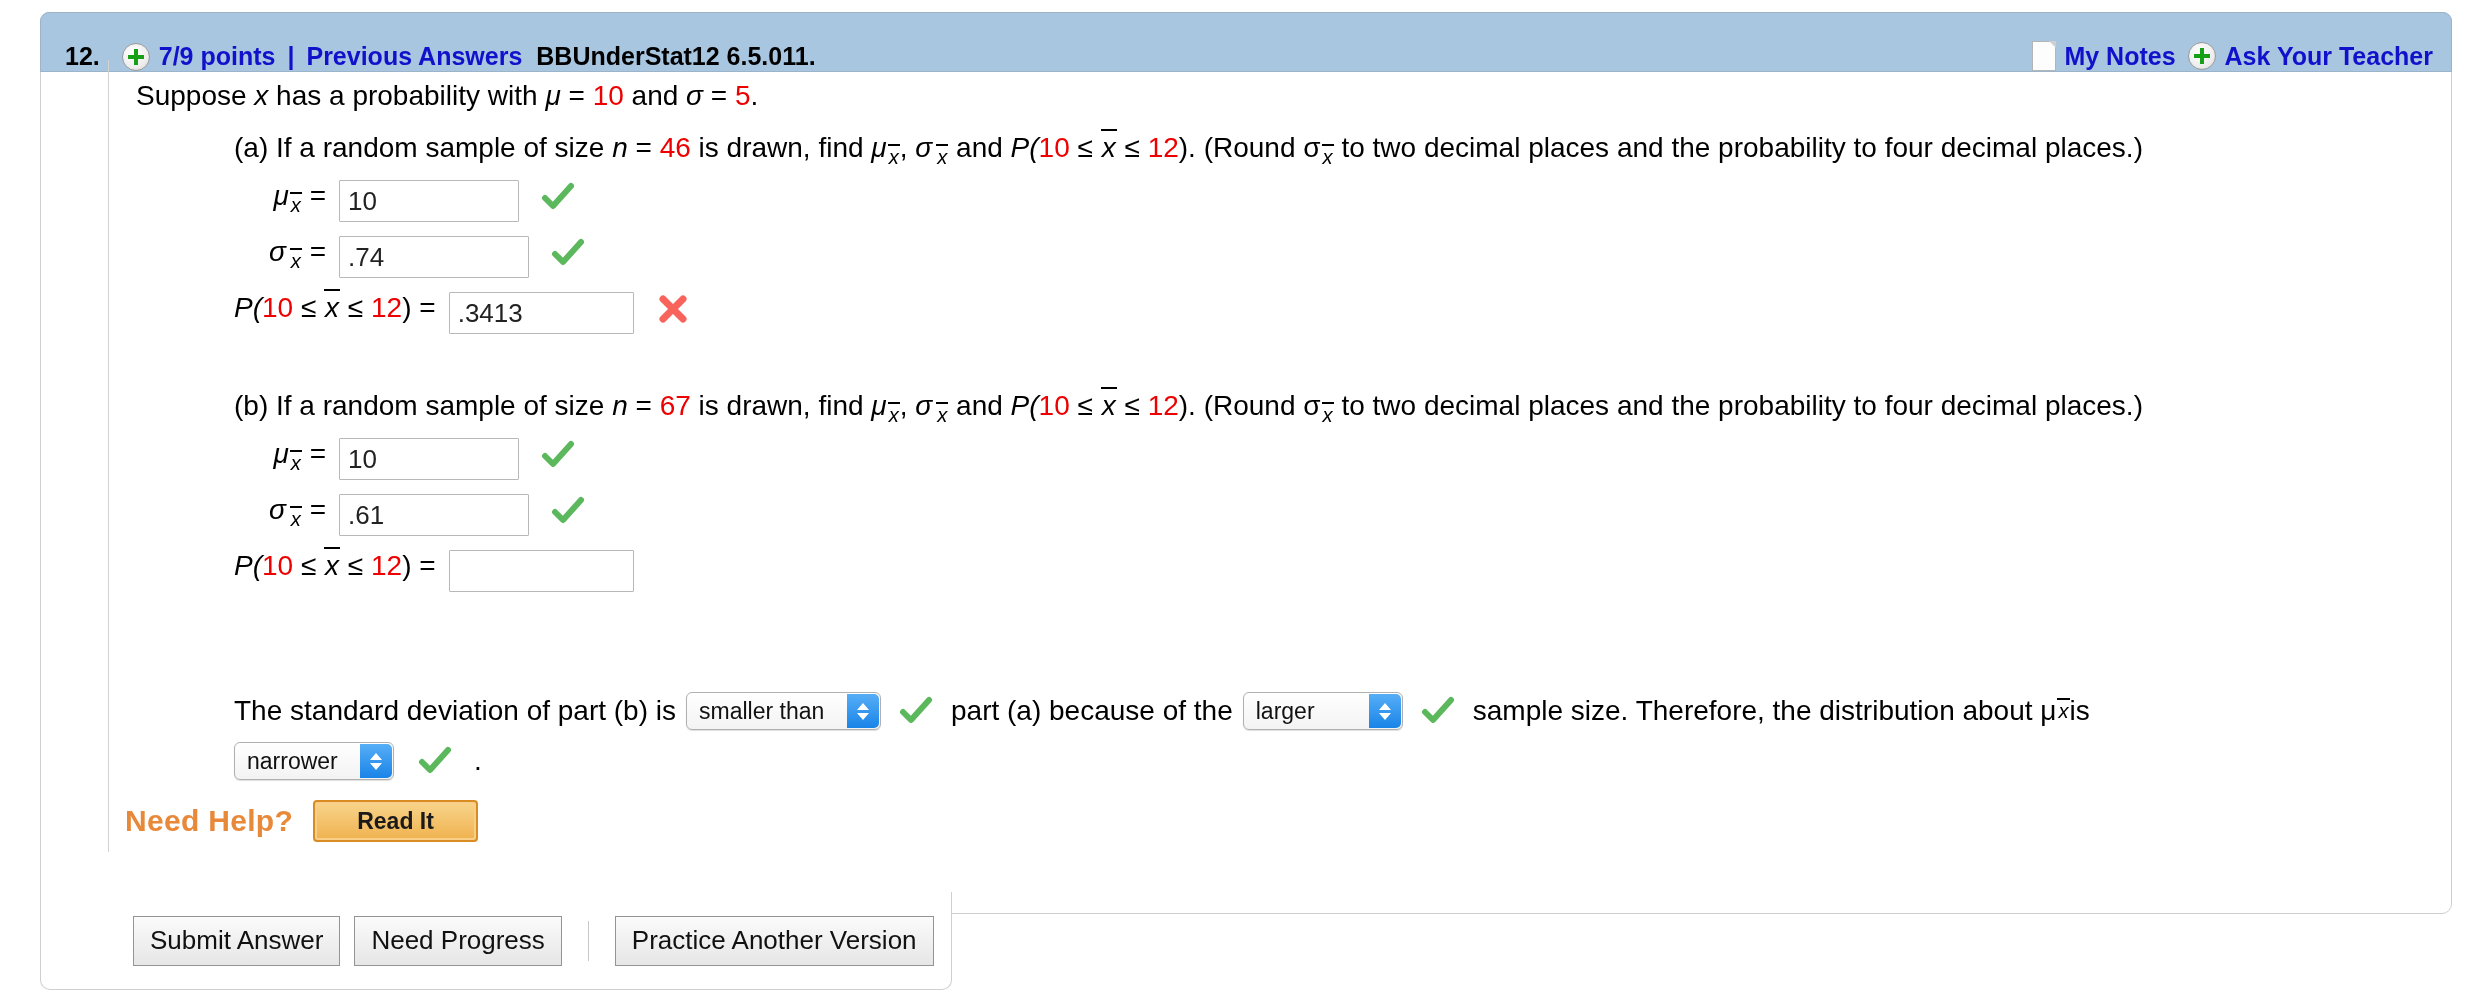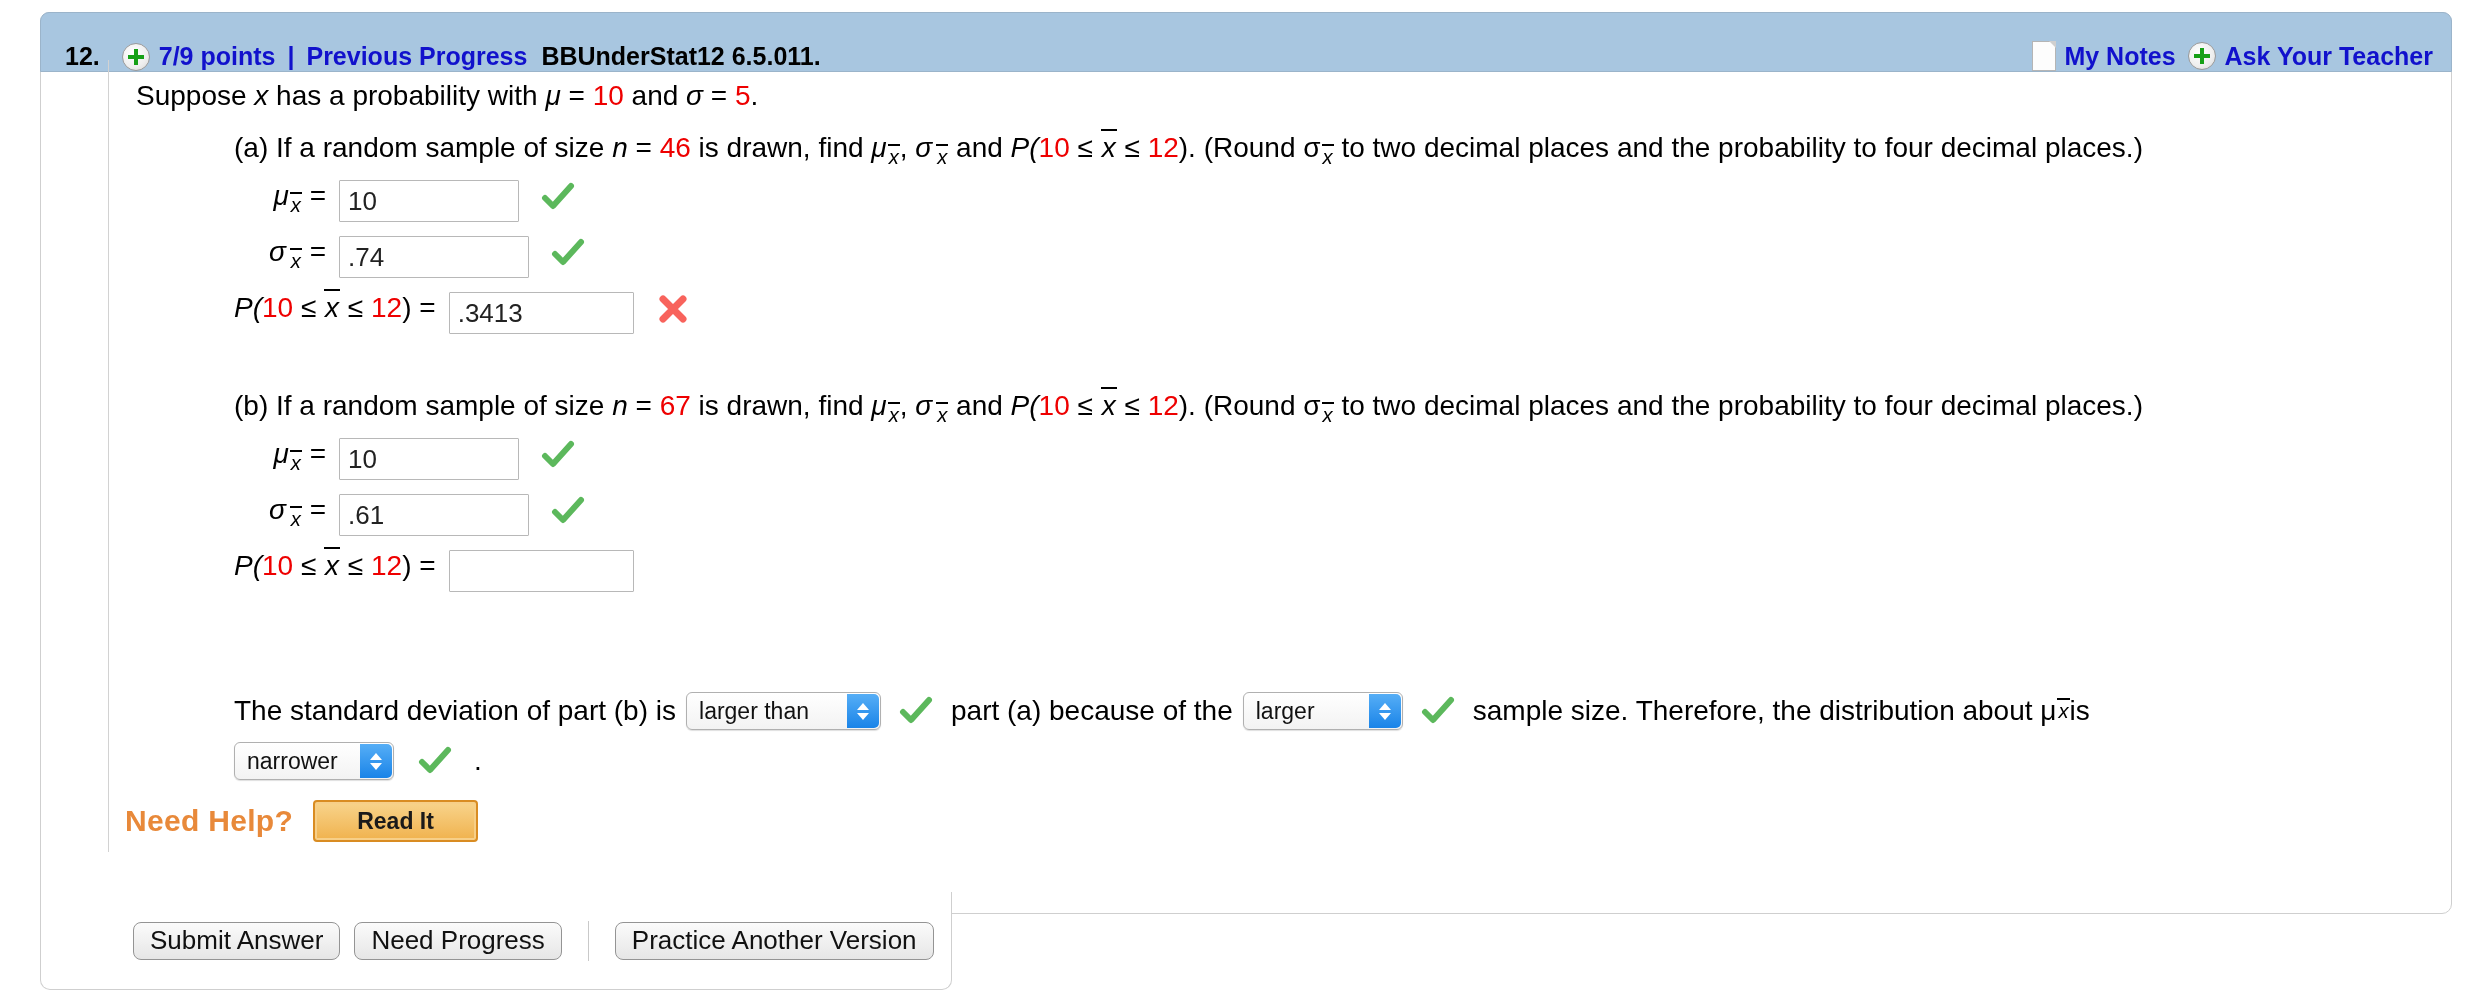--- a/index.html
+++ b/index.html
@@ -324,26 +324,26 @@
     border-top: none;
     border-radius: 0 0 10px 10px;
     box-sizing: border-box;
     background: #fff;
     display: flex;
     align-items: center;
     padding-left: 92px;
   }
   .gbtn {
     border: 1px solid #949494;
-    border-radius: 8px;
+    border-radius: 0;
     background: linear-gradient(#fbfbfb, #e6e6e6);
     font-family: "Liberation Sans", sans-serif;
     font-size: 26px;
     color: #111;
-    height: 38px;
+    height: 50px;
     padding: 0 16px;
     cursor: pointer;
     box-sizing: border-box;
     white-space: nowrap;
   }
   .btn-gap { width: 14px; }
   .bar-sep {
     width: 1px;
     height: 40px;
     background: #c9c9c9;
@@ -354,21 +354,21 @@
 <body>
 
 <div id="problem-container"></div>
 
 <div id="header-bar">
   <div class="h-left">
     <span class="qnum">12.</span>
     <span class="plus-icon"></span>
     <span class="points-link">7/9 points</span>
     <span class="pipe">|</span>
-    <span class="prev-answers">Previous Progress</span>
+    <span class="prev-answers">Previous Answers</span>
     <span class="assign-code">BBUnderStat12 6.5.011.</span>
   </div>
   <div class="h-right">
     <span class="page-icon"></span>
     <span class="my-notes">My Notes</span>
     <span class="plus-icon"></span>
     <span class="ask-teacher">Ask Your Teacher</span>
   </div>
 </div>
 
@@ -444,21 +444,21 @@
 
   <div class="ans-row" style="left:193px; top:490px;">
     <span class="ans-label wide"><span class="ital">P(</span><span class="red">10</span> ≤ <span class="xbar">x</span> ≤ <span class="red">12</span>) =</span>
     <input class="ansbox w185" type="text" value="" style="">
   </div>
 
 
   <div class="part-c2">
     <span>The standard deviation of part (b) is</span>
     <span class="macselect sel-wide">
-      <span>larger than</span>
+      <span>smaller than</span>
       <span class="stepper">
           <span class="up"></span>
           <span class="down"></span>
         </span>
     </span>
     <span class="mark" style="margin-left:8px;">
       <svg viewBox="0 0 34 34" width="34" height="34">
           <path d="M4 18 L12 26 L30 6" stroke="#5cb85c" stroke-width="6" fill="none" stroke-linecap="round" stroke-linejoin="round"></path>
         </svg>
     </span>

